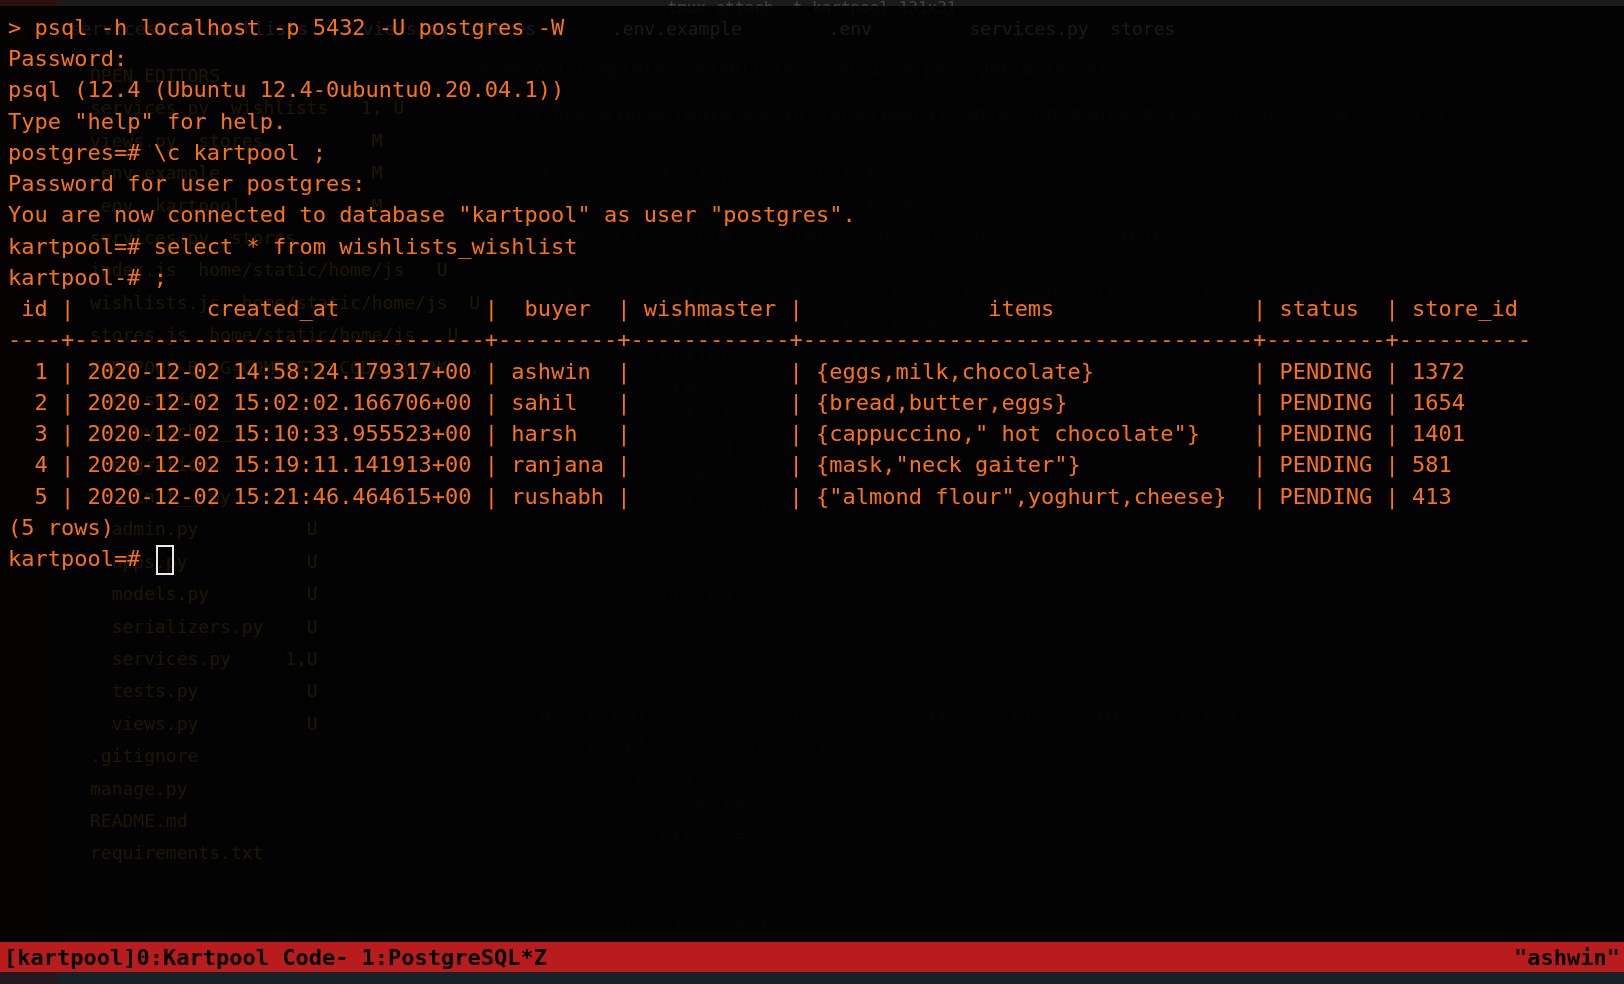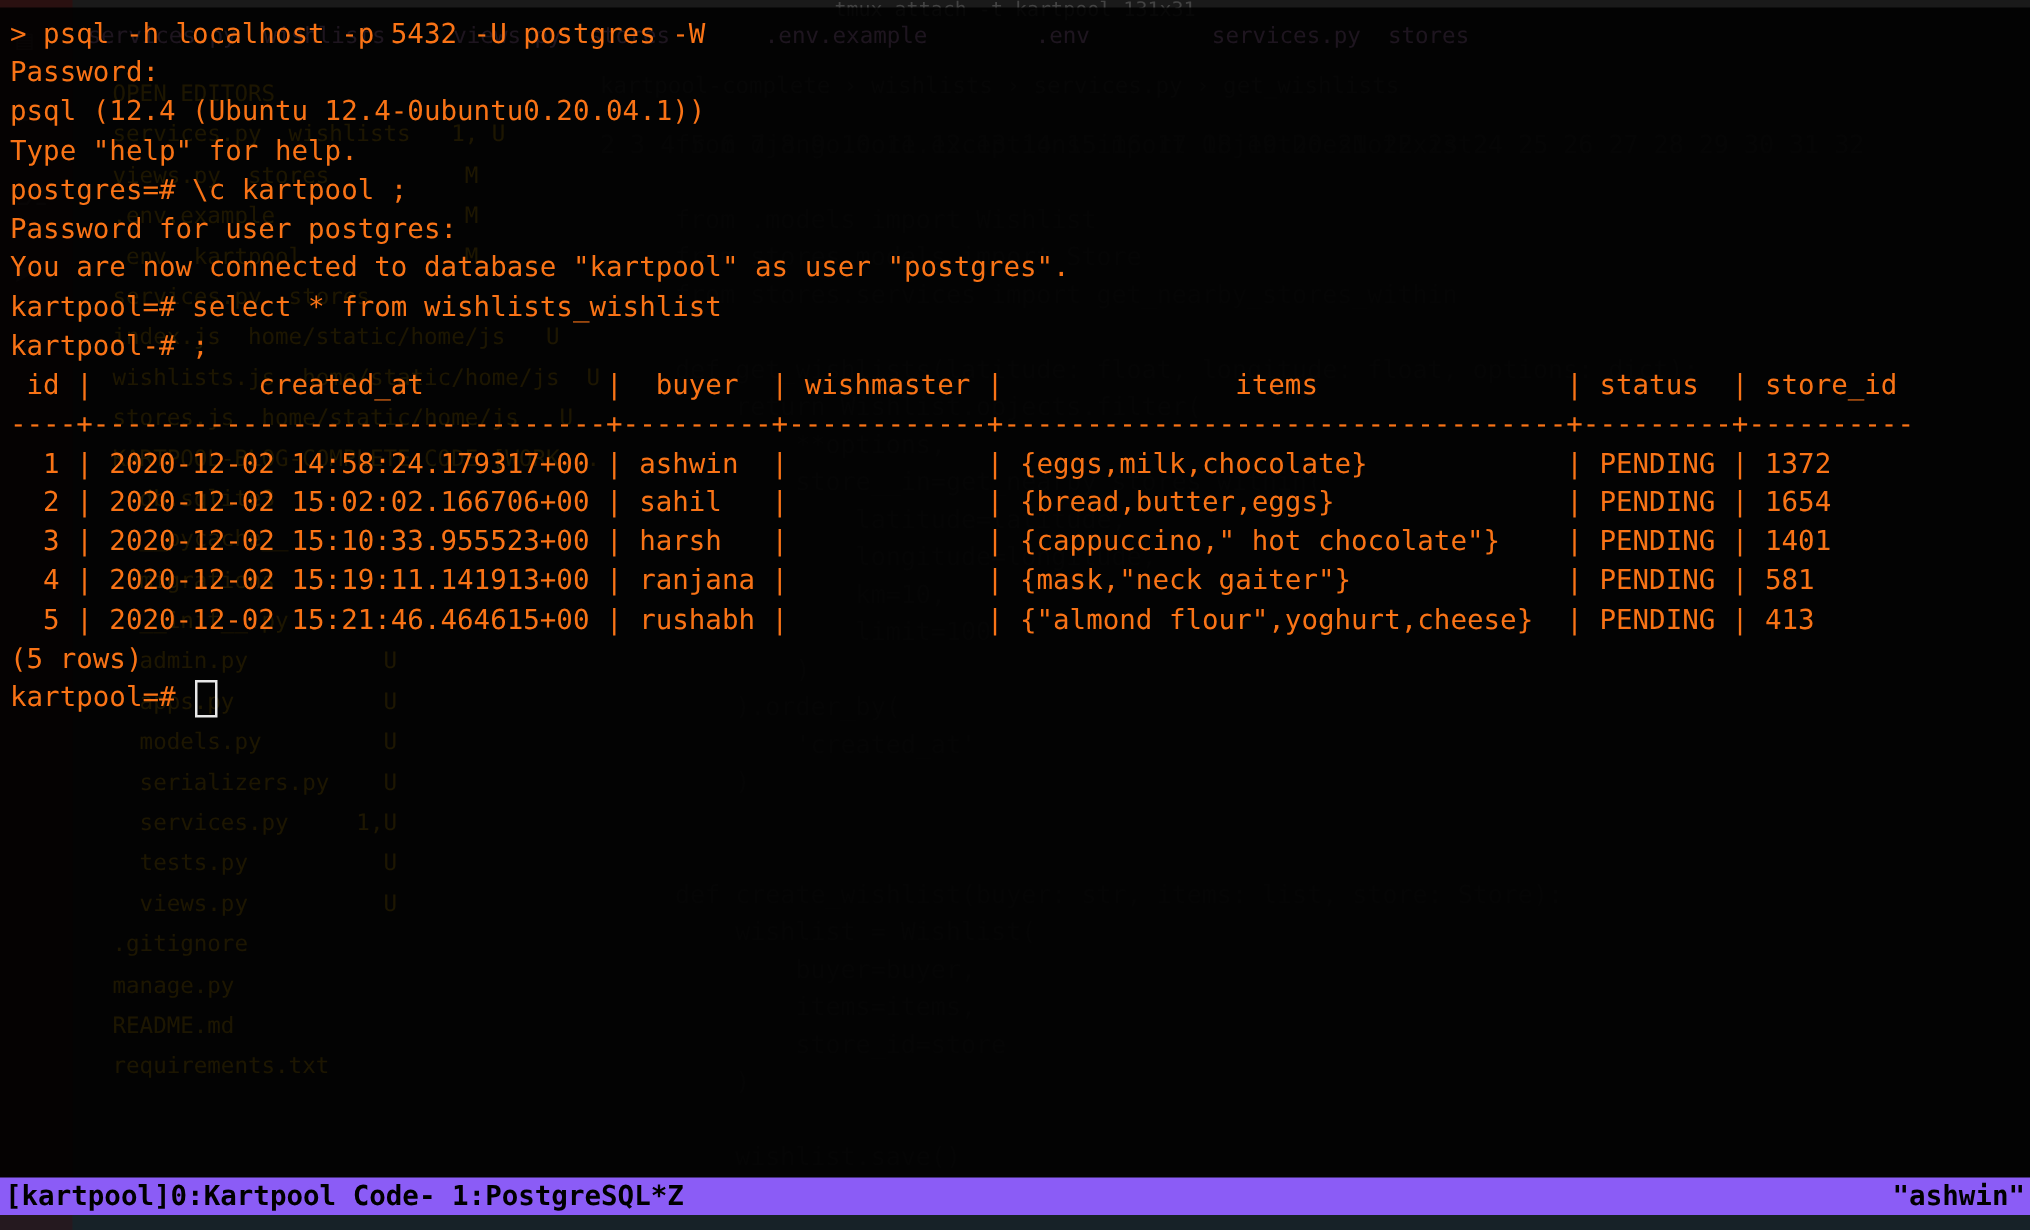--- a/index.html
+++ b/index.html
@@ -63,21 +63,21 @@
   .terminal-overlay .tline {
     white-space: pre;
   }
 
   .tmux-status {
     position: absolute;
     left: 0;
     right: 0;
     bottom: 12px;
     height: 30px;
-    background: #8b5cf6;
+    background: #b91c1c;
     color: #000;
     z-index: 6;
     display: flex;
     align-items: center;
     font-weight: 600;
     padding: 0 4px;
   }
   .tmux-status .left {
     flex: 1;
     white-space: pre;

